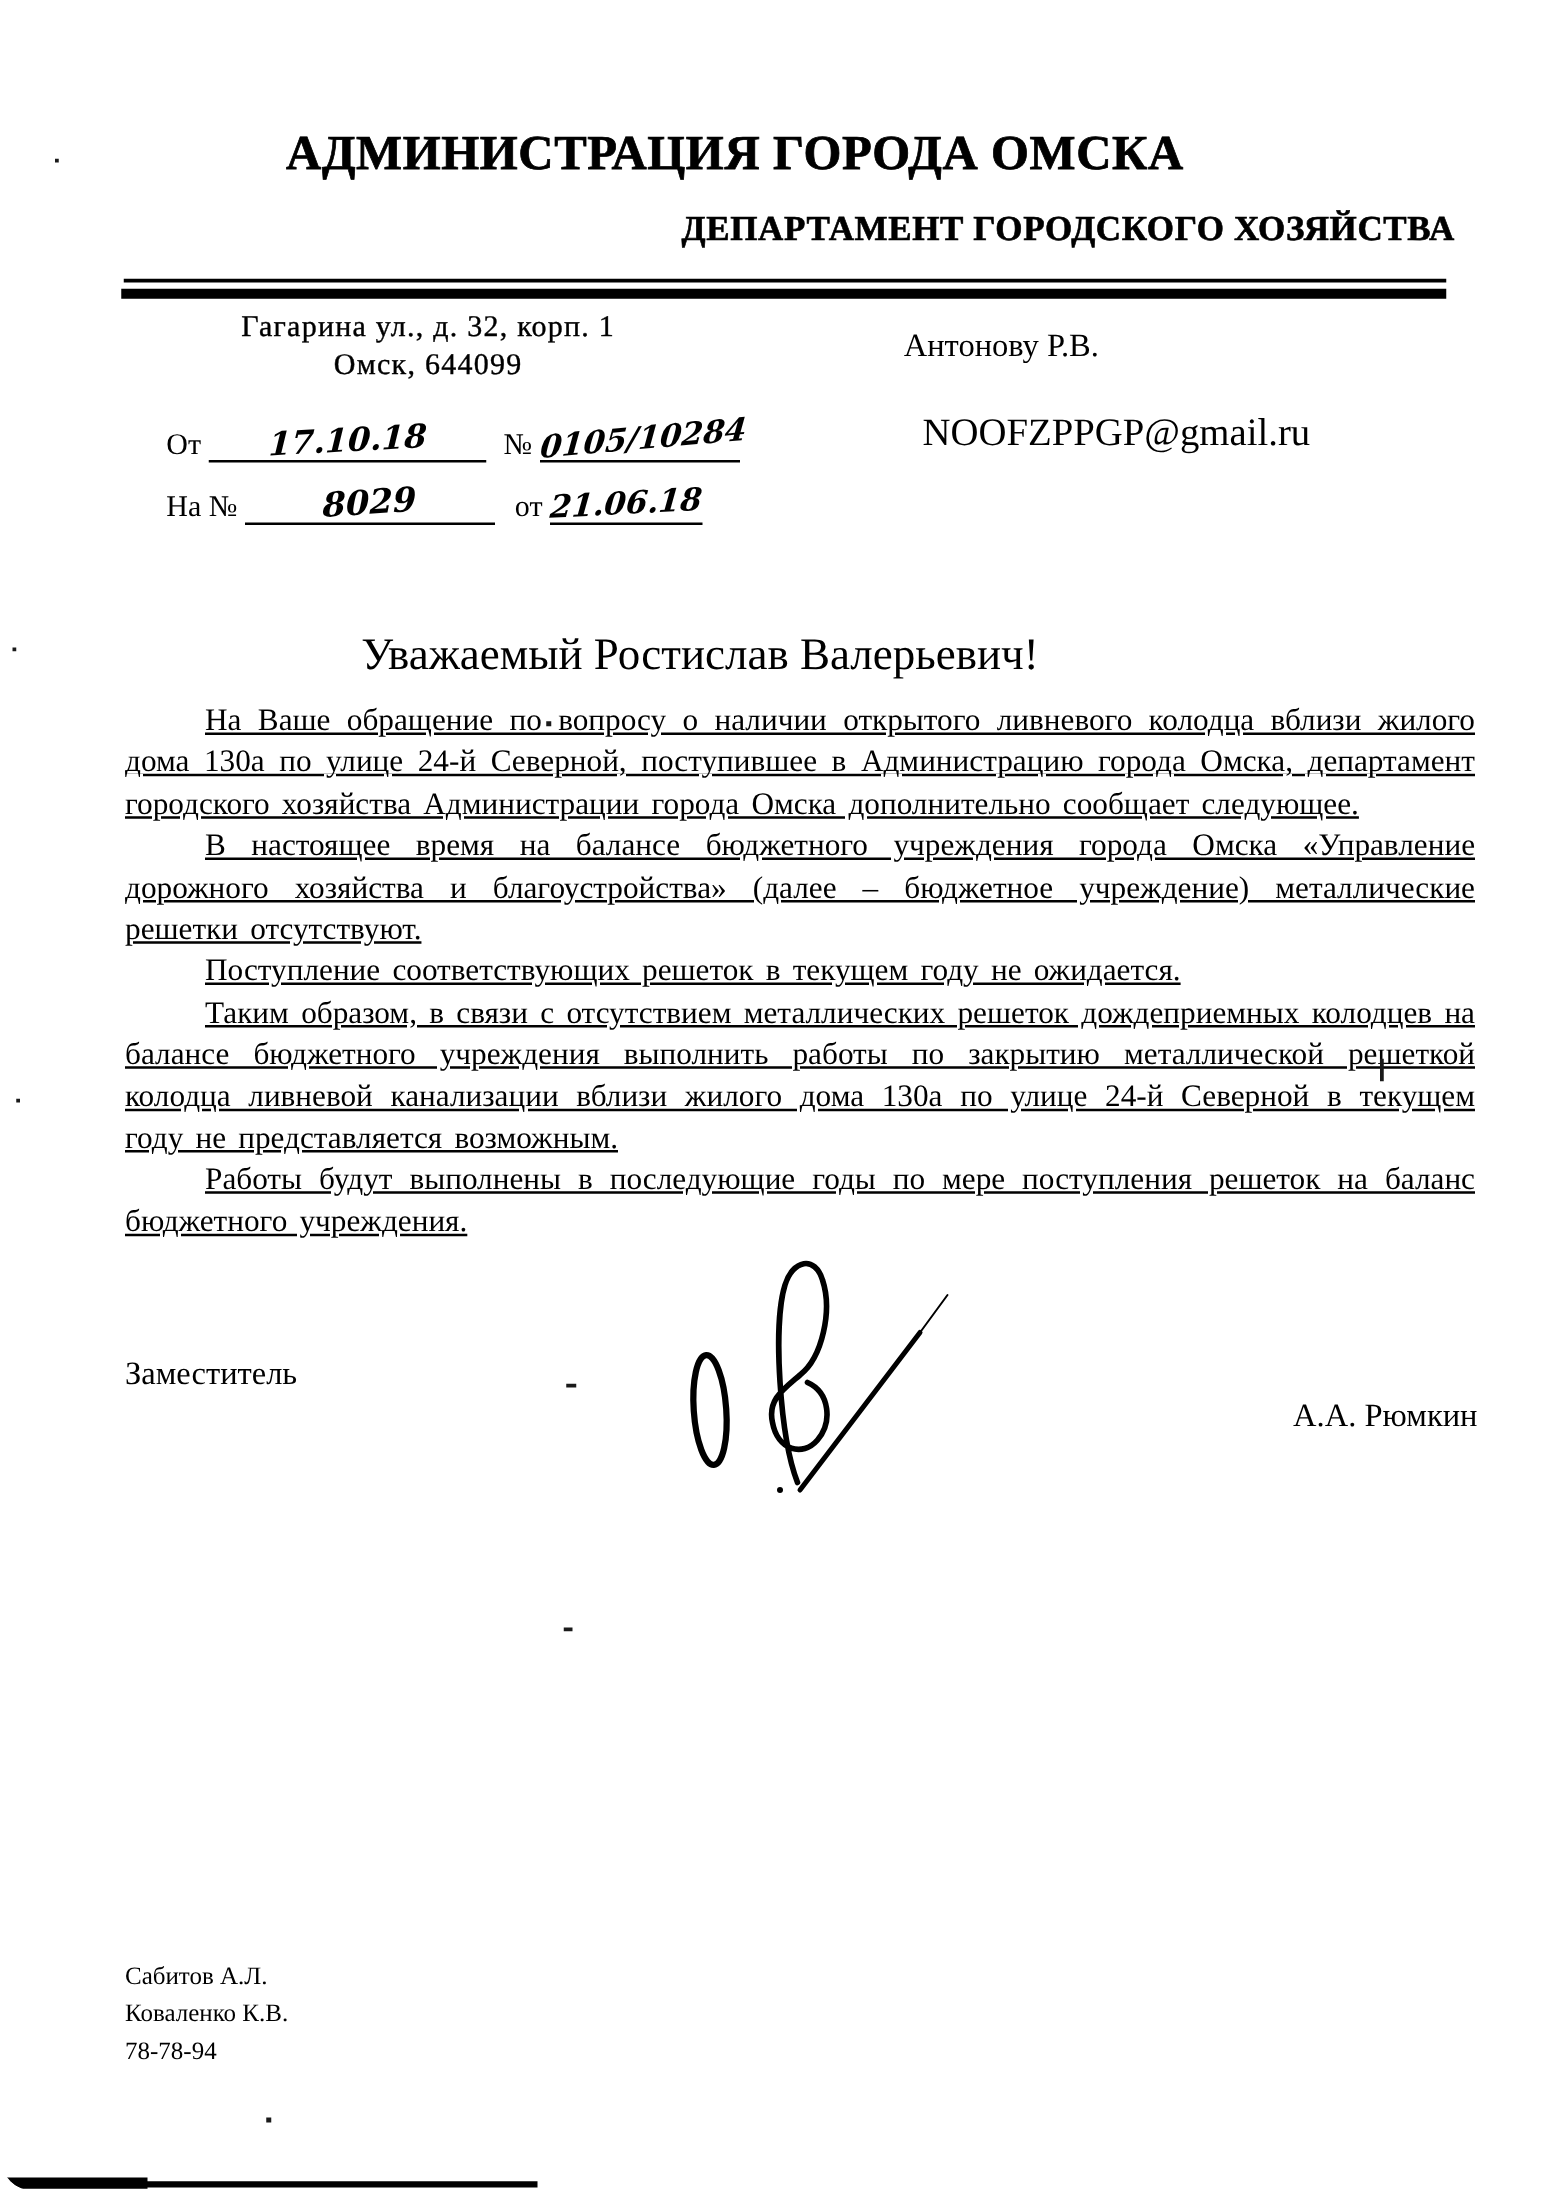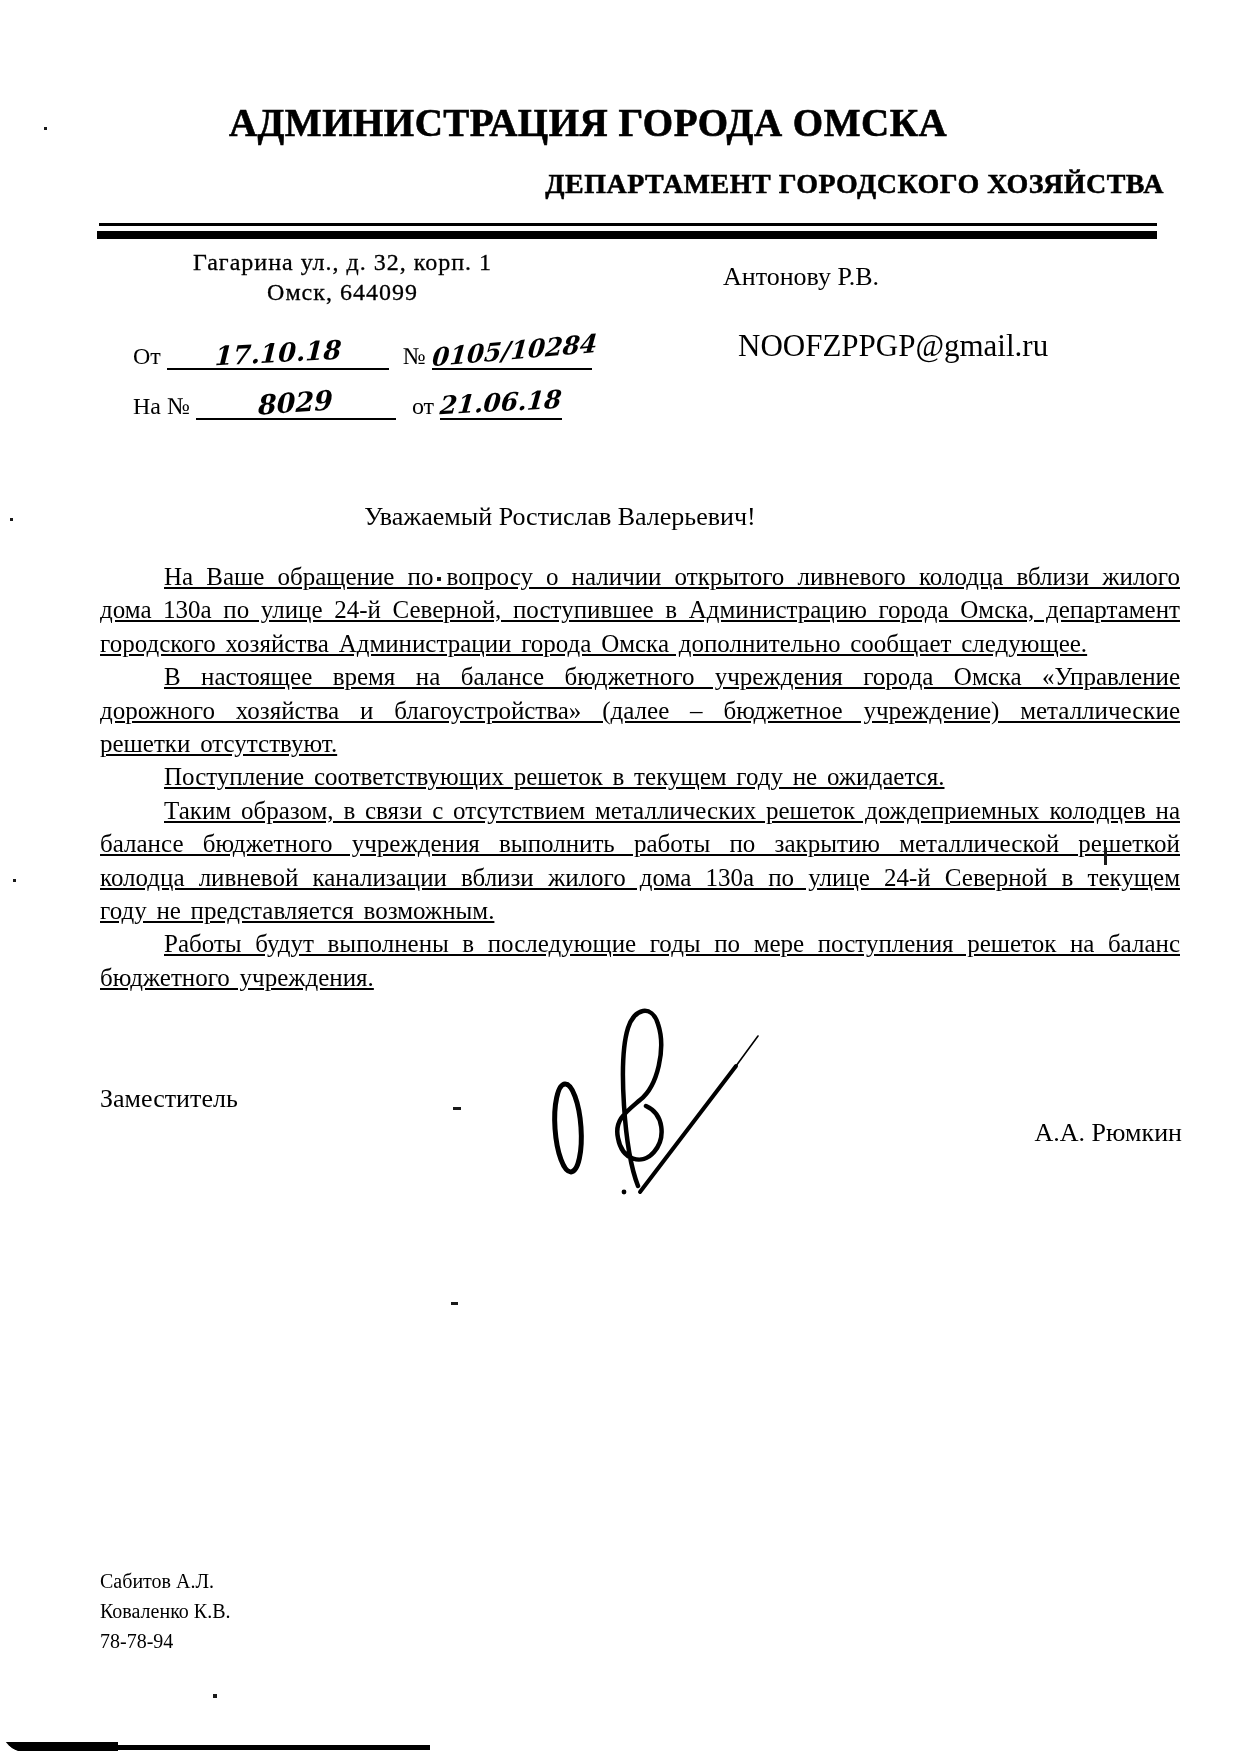--- a/index.html
+++ b/index.html
@@ -38,21 +38,21 @@
   .hand {
     font-family:"DejaVu Serif", serif; font-style:italic; font-weight:bold;
     display:inline-block; white-space:nowrap;
   }
   .hand-a { font-size:26px; transform:rotate(-3deg) skewX(-6deg); position:relative; top:-2px; }
   .hand-b { font-size:25px; transform:rotate(-5deg) skewX(-10deg); position:relative; top:-4px; }
   .hand-c { font-size:27px; transform:rotate(-4deg) skewX(-4deg); position:relative; top:-3px; }
   .hand-d { font-size:25px; transform:rotate(-3deg) skewX(-8deg); position:relative; top:-2px; }
 
   .salutation {
-    position:absolute; top:502px; left:0; width:1120px; text-align:center; font-size:26px;
+    position:absolute; top:502px; left:0; width:1120px; text-align:center; font-size:36px;
   }
   .body-text {
     position:absolute; top:560px; left:100px; width:1080px;
     font-size:25px; line-height:33.4px; text-align:justify;
   }
   .body-text p { margin:0; text-indent:64px; word-spacing:0.14em;text-decoration:underline; }
 
   .sign-pos  { position:absolute; top:1080px; left:100px; font-size:26px; line-height:38px; }
   .sign-name { position:absolute; top:1118px; left:950px; width:232px; text-align:right; font-size:26px;font-family:Liberation Serif, serif; }
   .signature-svg { position:absolute; top:1000px; left:540px; }

